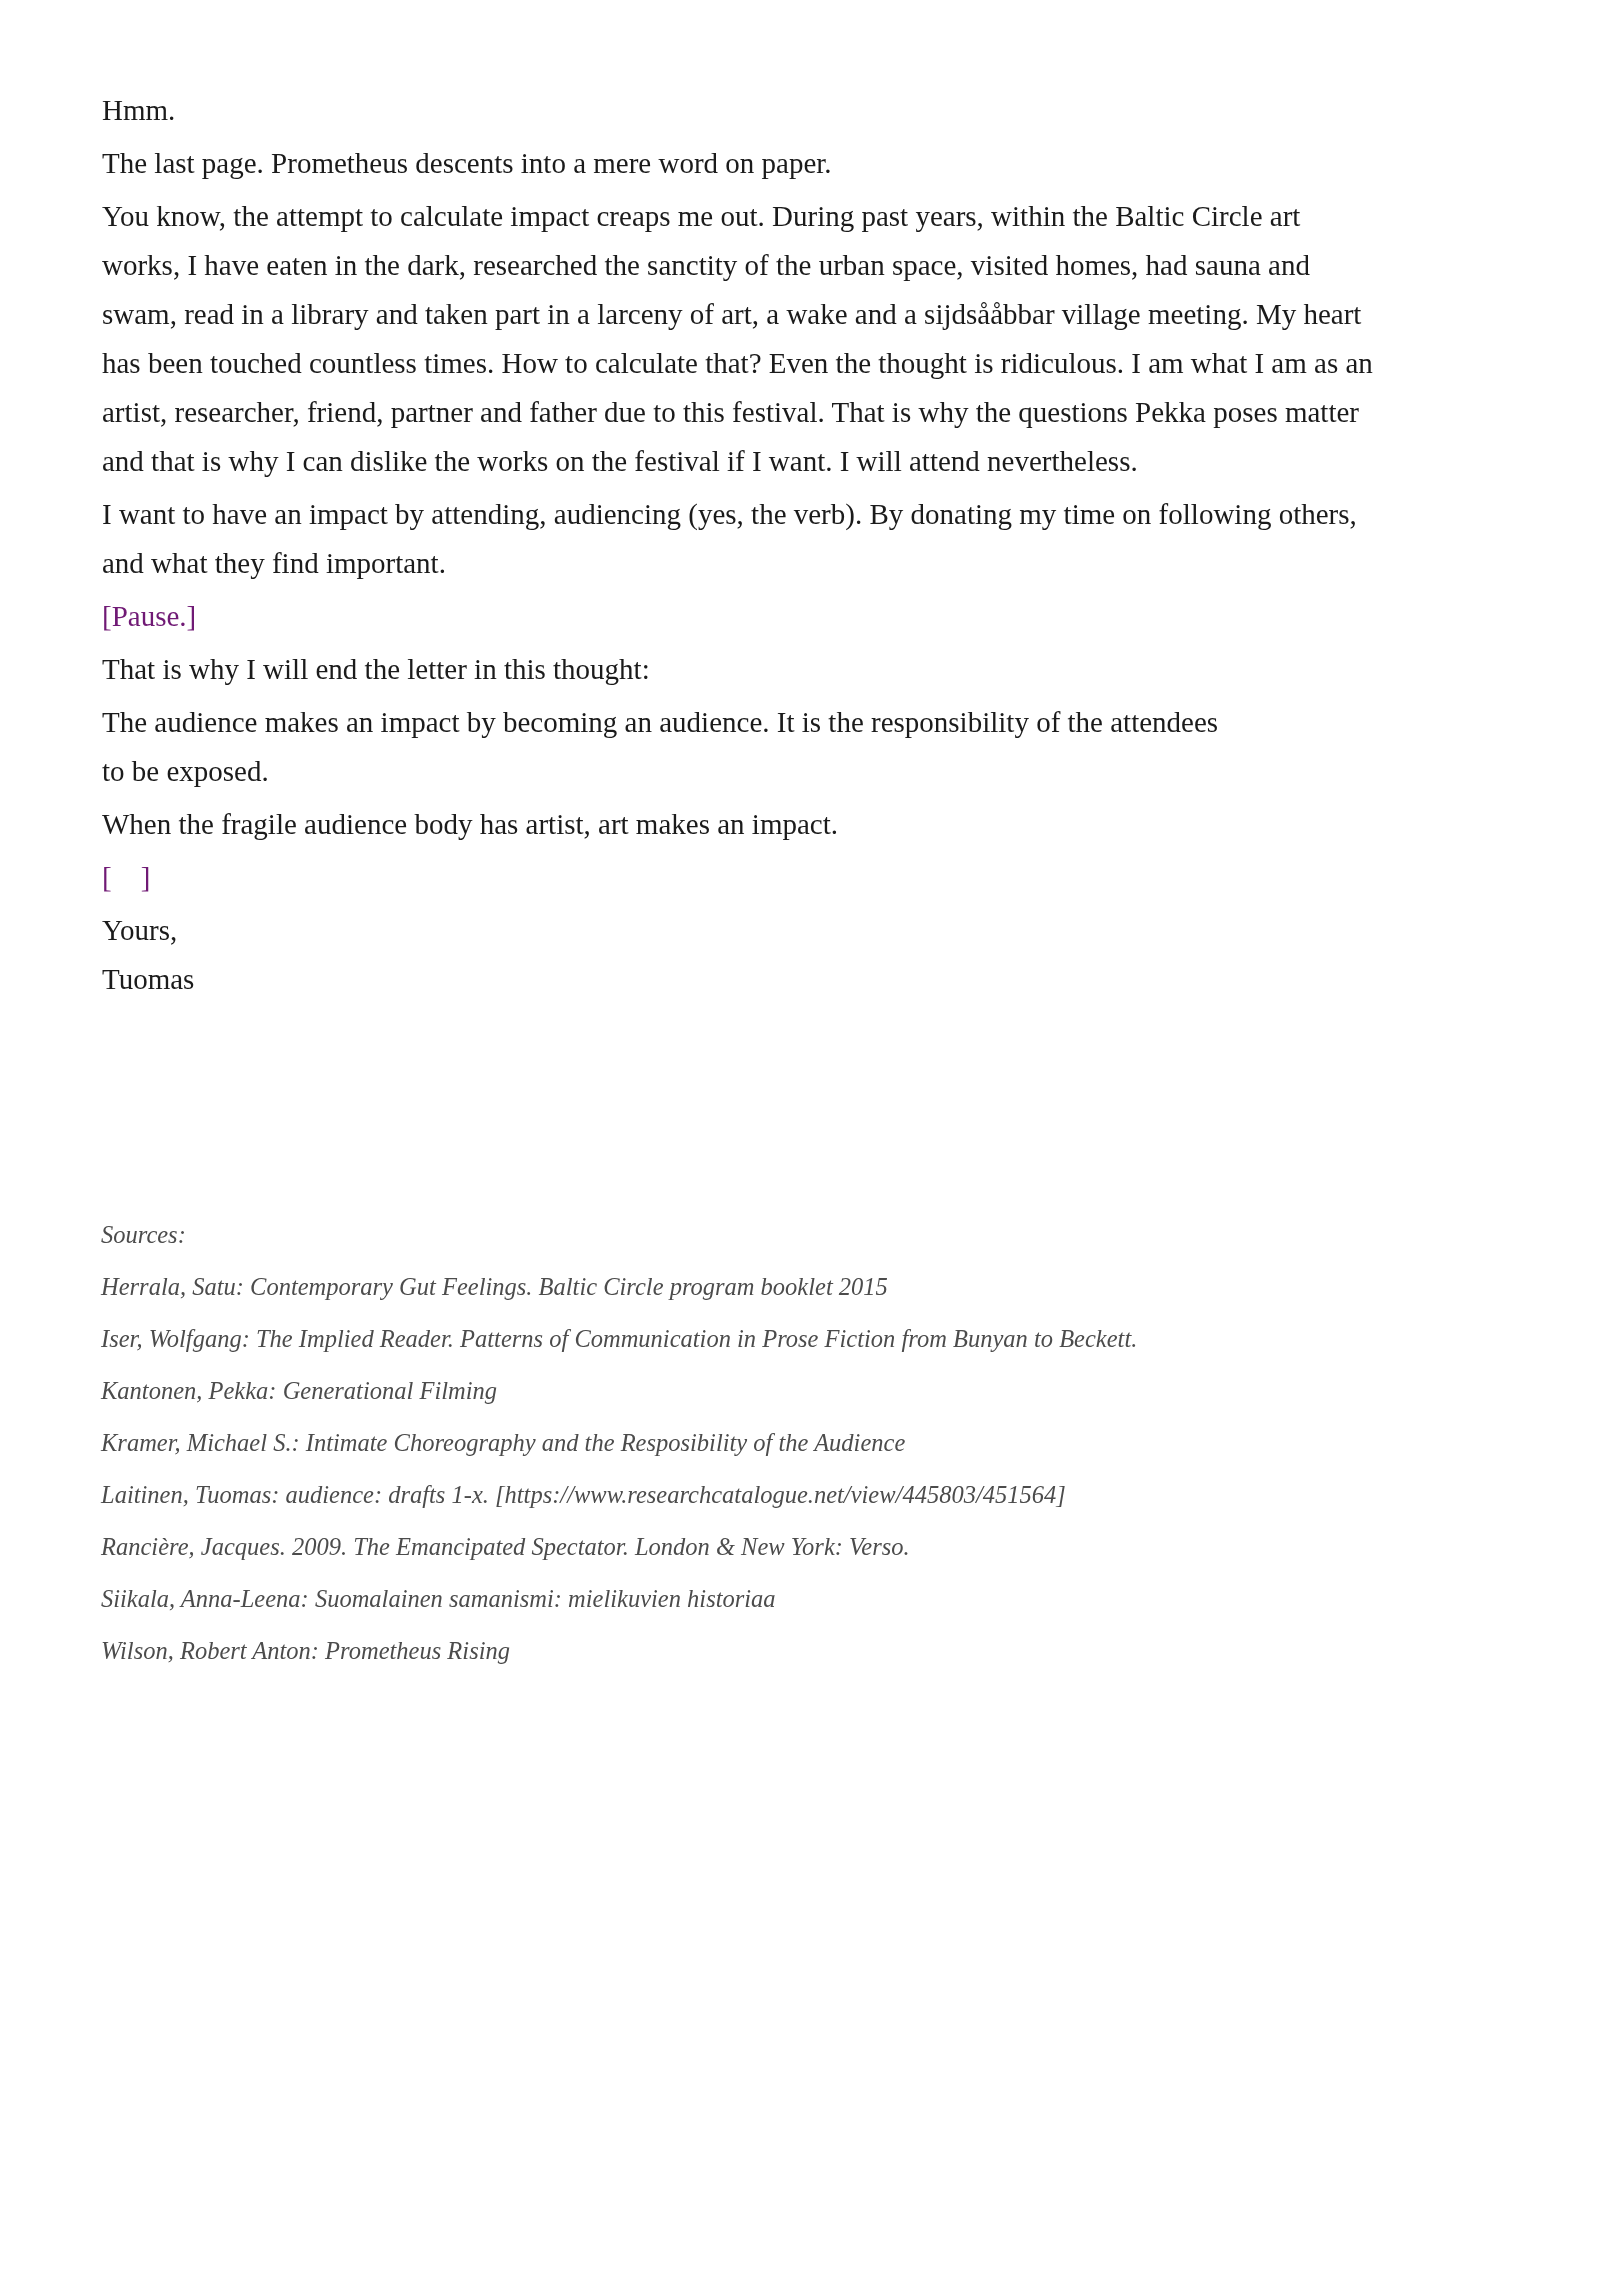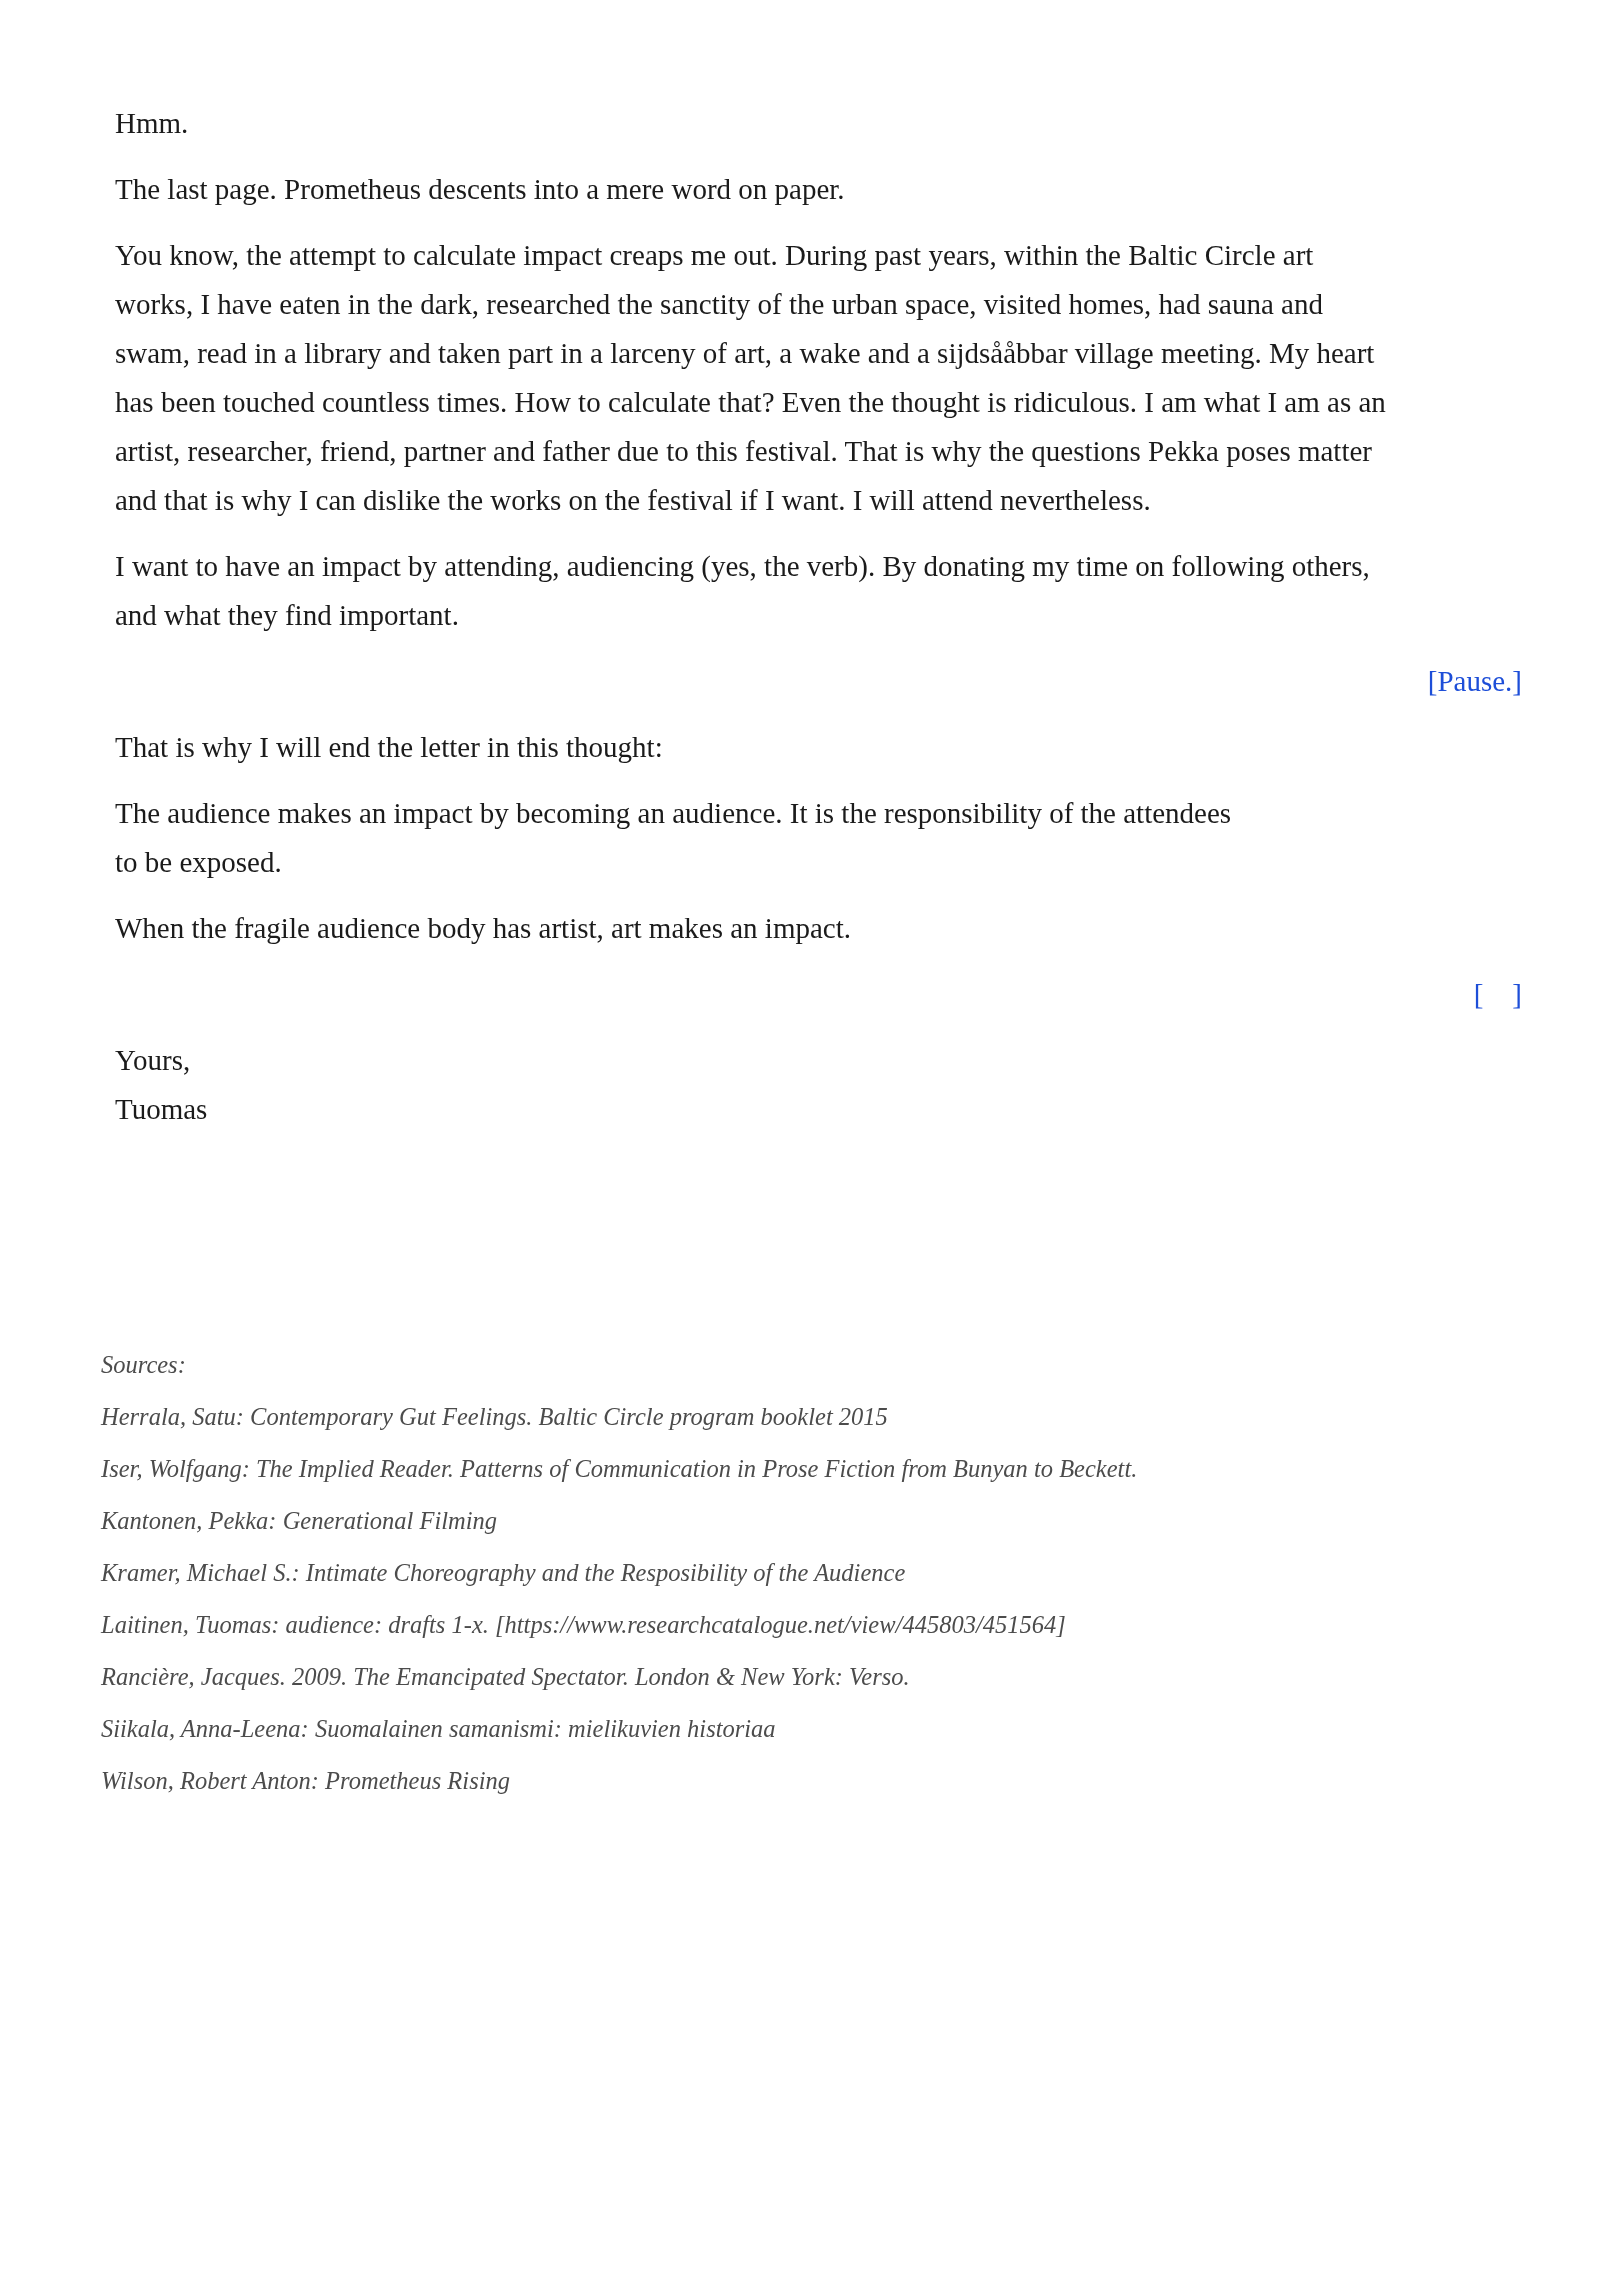--- a/index.html
+++ b/index.html
@@ -11,35 +11,34 @@
     position: relative;
     width: 1621px;
     min-height: 2293px;
     background: #ffffff;
     box-sizing: border-box;
     padding: 82px 82px 0 98px;
     font-family: "Liberation Serif", "DejaVu Serif", serif;
     color: #1b1b1b;
   }
   .page p {
-    margin: 17px;
+    margin: 4px;
     max-width: 1441px;
   }
   .body-text {
     font-size: 29px;
     line-height: 49px;
     color: #1b1b1b;
   }
   .multi {
     white-space: pre-line;
   }
   .accent {
-    color: #1d4ed8;
+    color: #701a75;
     white-space: pre;
-    text-align: right;
   }
   .mt-line   { margin-top: 52px; }
   .mt-para   { margin-top: 49px; }
   .mt-big    { margin-top: 93px; }
   .mt-big2   { margin-top: 98px; }
   .mt-mid    { margin-top: 46px; }
   .mt-sign   { margin-top: 56px; }
   .sources {
     margin-top: 206px;
     font-size: 24.5px;

